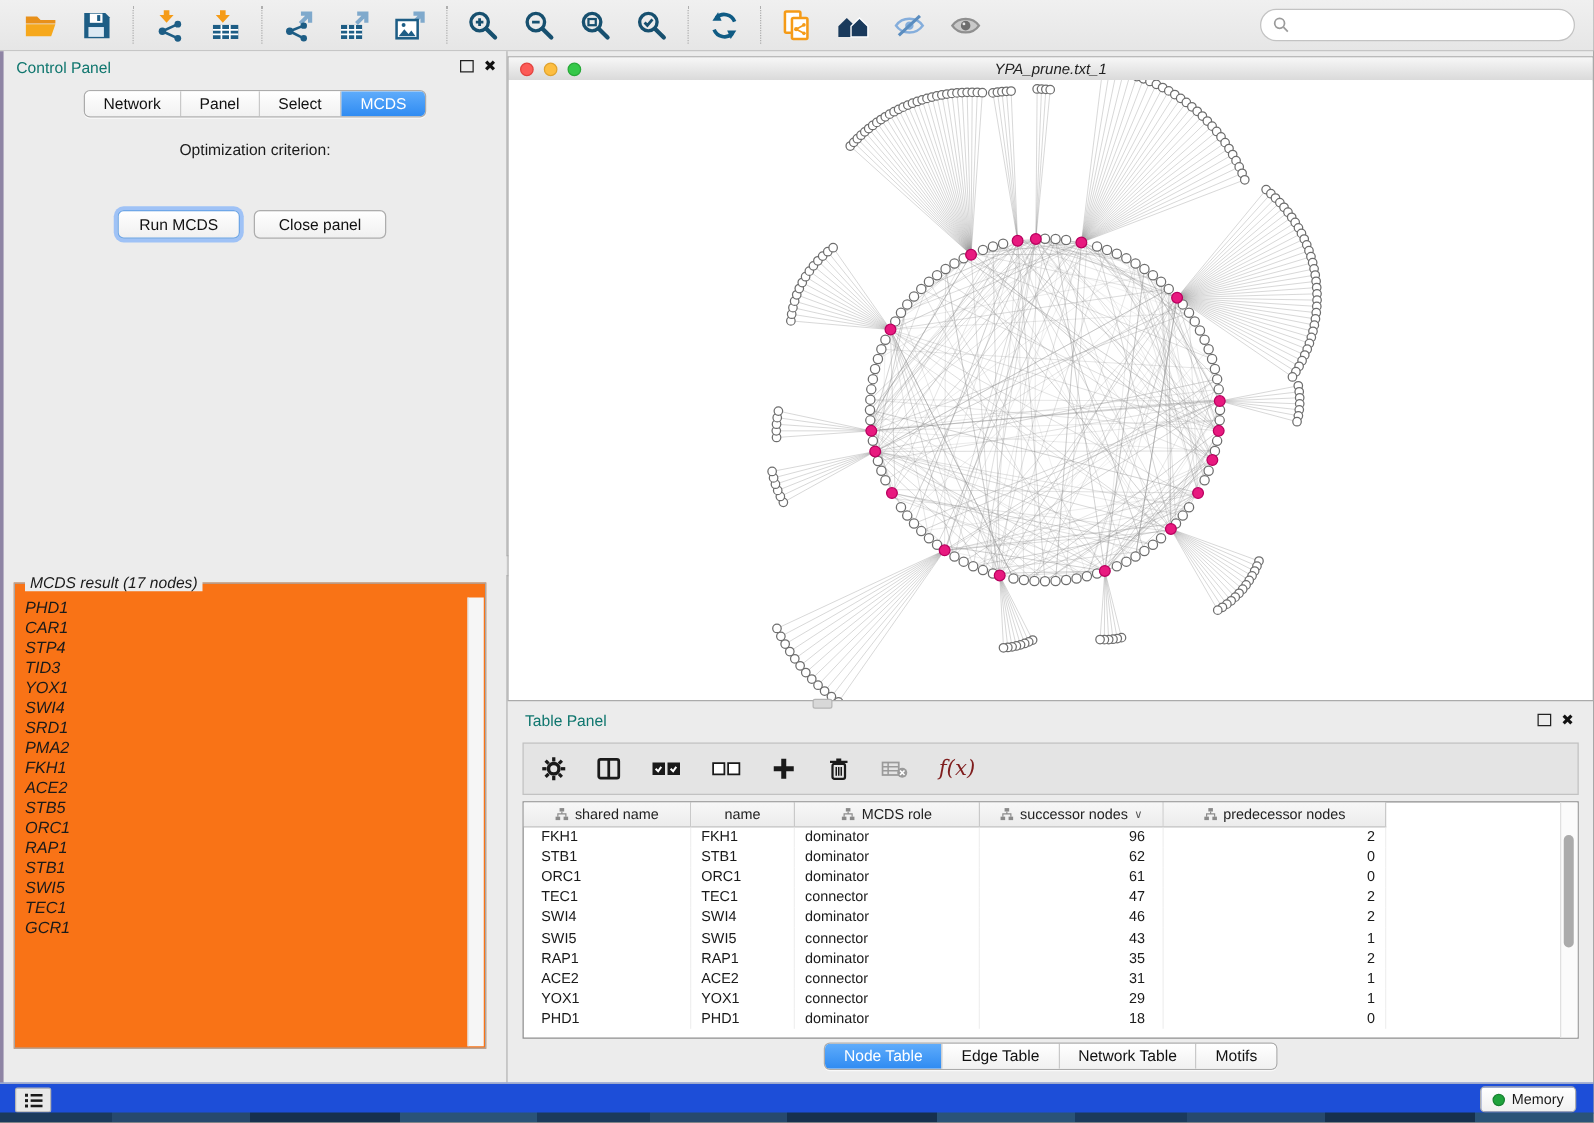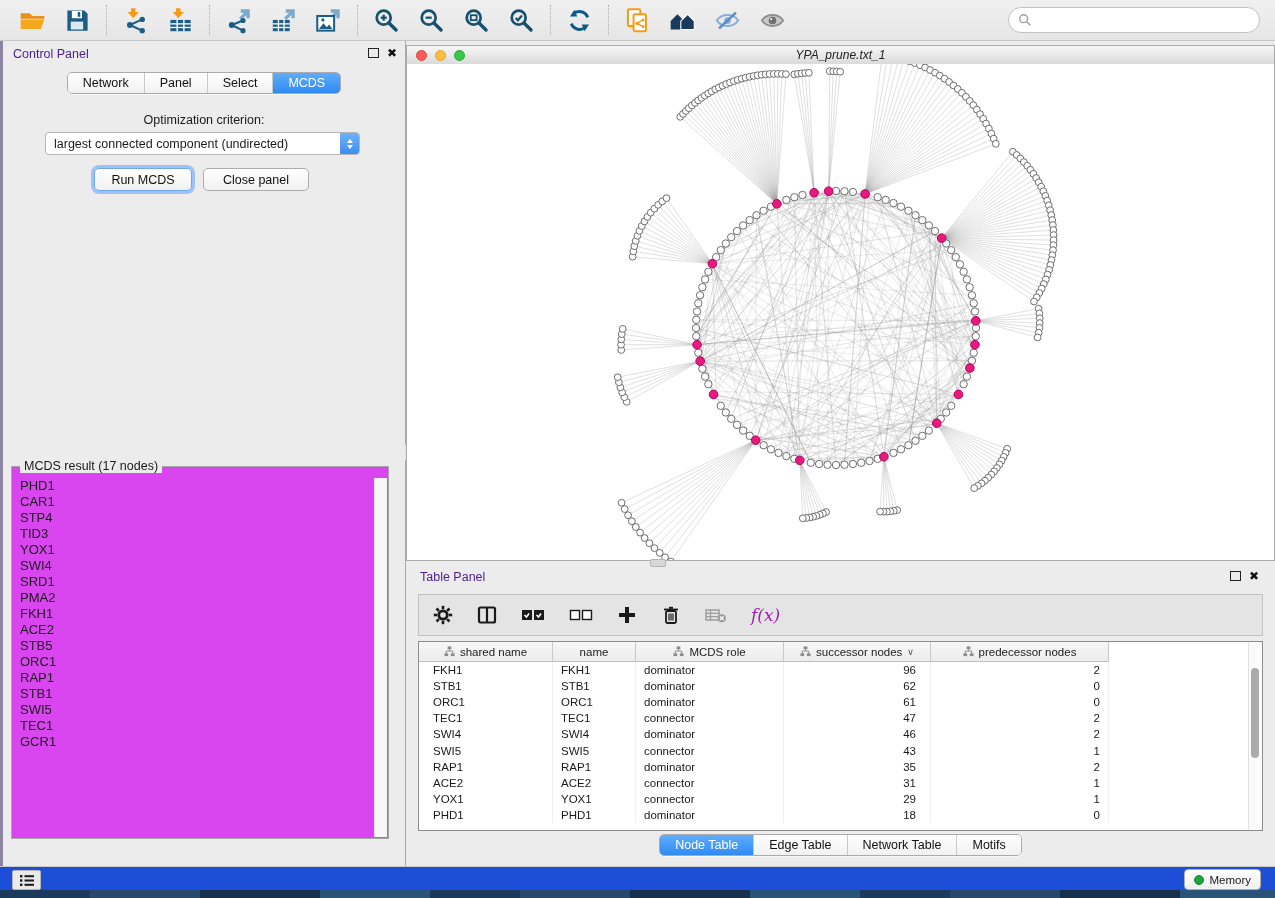--- a/index.html
+++ b/index.html
@@ -18,21 +18,21 @@
   .search input{border:none;outline:none;flex:1;font-size:12px;background:transparent;margin-left:5px;}
   
   #left-strip{position:absolute;left:0;top:41px;width:3px;height:849px;background:#8e84a4;}
   #vdivider{position:absolute;left:405px;top:41px;width:1px;height:825px;background:#A9A9A9;}
   #vgrip{position:absolute;left:398px;top:444px;width:9px;height:15px;background:#E2E2E2;
     border:1px solid #B5B5B5;border-radius:2px;}
   #bottom-strip{position:absolute;left:0;top:890px;width:1275px;height:8px;
     background:repeating-linear-gradient(90deg,#1b3a5c 0 90px,#27496e 90px 200px,#16304e 200px 320px,#2a5378 320px 430px);}
   
   #control{position:absolute;left:3px;top:41px;width:402px;height:825px;background:#ECECEC;}
-  .panel-title{position:absolute;left:10px;top:6px;font-size:12.5px;color:#4c1d95;}
+  .panel-title{position:absolute;left:10px;top:6px;font-size:12.5px;color:#0f766e;}
   .win-btns{position:absolute;right:8px;top:7px;display:flex;align-items:center;gap:8px;}
   .float-ico{width:9px;height:8px;border:1.5px solid #222;display:inline-block;}
   .close-ico{font-size:12px;font-weight:bold;color:#111;line-height:10px;}
   .seg-wrap{display:flex;justify-content:center;}
   .segmented{display:inline-flex;border:1px solid #ABABAB;border-radius:5px;overflow:hidden;background:#fff;
     box-shadow:0 1px 0 rgba(255,255,255,.7);}
   .seg{padding:3px 15px;font-size:12.5px;background:linear-gradient(#FFFFFF,#F1F1F1);border-left:1px solid #C9C9C9;color:#111;}
   .seg:first-child{border-left:none;}
   .seg.active{background:linear-gradient(#5FACFB,#2F8BF2);color:#fff;}
   #cp-tabs{position:absolute;left:0;top:31px;width:402px;}
@@ -41,21 +41,21 @@
     border:1px solid #B6B6B6;border-radius:4px;display:flex;align-items:center;box-sizing:border-box;}
   #criterion .val{flex:1;font-size:12.5px;padding-left:8px;white-space:nowrap;}
   #criterion .stepper{width:19px;height:21px;border-radius:0 3px 3px 0;
     background:linear-gradient(#6FB1F7,#3D8EF0);display:flex;flex-direction:column;align-items:center;justify-content:center;gap:2px;}
   .tri-up{width:0;height:0;border-left:3.5px solid transparent;border-right:3.5px solid transparent;border-bottom:4px solid #fff;}
   .tri-dn{width:0;height:0;border-left:3.5px solid transparent;border-right:3.5px solid transparent;border-top:4px solid #fff;}
   .pushbtn{position:absolute;height:23px;border:1px solid #ADADAD;border-radius:5px;
     background:linear-gradient(#FFFFFF,#F0F0F0);font-size:12.5px;font-family:inherit;color:#111;}
   #run-btn{left:91px;top:127px;width:98px;border-color:#6FA7E8;box-shadow:0 0 0 3px rgba(96,160,255,.55);}
   #closep-btn{left:200px;top:127px;width:106px;}
-  #mcds-box{position:absolute;left:8px;top:425px;width:376px;height:371px;border:1px solid #A8A8A8;background:#d946ef;}
+  #mcds-box{position:absolute;left:8px;top:425px;width:376px;height:371px;border:1px solid #A8A8A8;background:#f97316;font-style:italic;}
   #mcds-legend{position:absolute;left:8px;top:-8px;background:#ECECEC;padding:0 4px;font-size:12.5px;}
   #mcds-list{position:absolute;left:2px;top:11px;right:14px;bottom:2px;overflow:hidden;font-size:13px;line-height:16px;padding-left:6px;}
   #mcds-scroll{position:absolute;right:1px;top:11px;width:12px;bottom:1px;background:#F6F6F6;border-left:1px solid #E2E2E2;}
   
   #statusbar{position:absolute;left:0;top:866px;width:1275px;height:24px;background:#1d4ed8;border-top:1px solid #C9C9C9;}
   #list-btn{position:absolute;left:12px;top:3px;width:27px;height:18px;border:1px solid #B5B5B5;border-radius:2px;
     background:#E9E9E9;display:flex;align-items:center;justify-content:center;}
   #memory-btn{position:absolute;right:14px;top:2px;height:19px;border:1px solid #AFAFAF;border-radius:4px;
     background:linear-gradient(#FFFFFF,#F0F0F0);display:flex;align-items:center;gap:5px;padding:0 9px;font-size:11.5px;}
   .mem-dot{width:10px;height:10px;border-radius:50%;background:#1FA33C;border:1px solid #178231;box-sizing:border-box;}
@@ -70,21 +70,21 @@
   .light.yellow{background:#FDBE41;border:1px solid #E0A32E;}
   .light.green{background:#35C849;border:1px solid #27A938;}
   #netcanvas{position:absolute;left:0;top:18px;width:867px;height:496px;background:#fff;overflow:hidden;}
   #netsvg{position:absolute;left:0;top:0;}
   #hgrip{position:absolute;left:650px;top:559px;width:14px;height:6px;background:#D8D8D8;border:1px solid #B5B5B5;border-radius:2px;}
   
   #tp-header{position:absolute;left:406px;top:564px;width:869px;height:24px;}
   #tp-toolbar{position:absolute;left:418px;top:594px;width:845px;height:42px;background:#E4E4E4;
     border:1px solid #C2C2C2;box-sizing:border-box;display:flex;align-items:center;padding-left:14px;gap:24px;}
   .tpico{height:22px;display:flex;align-items:center;}
-  .fx{font-family:"DejaVu Serif","Liberation Serif",serif;font-style:italic;font-size:17px;color:#a21caf;}
+  .fx{font-family:"DejaVu Serif","Liberation Serif",serif;font-style:italic;font-size:17px;color:#7f1d1d;}
   #tablebox{position:absolute;left:418px;top:641px;width:845px;height:190px;background:#fff;
     border:1px solid #8C8C8C;box-sizing:border-box;}
   #thead{position:absolute;left:0;top:0;height:20px;display:flex;}
   .th{height:20px;background:linear-gradient(#F7F7F7,#ECECEC);border-right:1px solid #C9C9C9;border-bottom:1px solid #BFBFBF;
     box-sizing:border-box;display:flex;align-items:center;justify-content:center;gap:5px;font-size:11.5px;color:#222;}
   .sortv{font-size:9px;color:#555;}
   #tbody{position:absolute;left:0;top:20px;right:13px;bottom:0;overflow:hidden;}
   .tr{display:flex;height:16.1px;align-items:center;}
   .td{font-size:11.5px;box-sizing:border-box;border-right:1px solid #F0F0F0;height:100%;display:flex;align-items:center;}
   .td.num{justify-content:flex-end;}
@@ -266,27 +266,20 @@
     </div>
     <div id="cp-tabs" class="seg-wrap">
       <div class="segmented">
         <span class="seg">Network</span>
         <span class="seg">Panel</span>
         <span class="seg">Select</span>
         <span class="seg active">MCDS</span>
       </div>
     </div>
     <div id="opt-label">Optimization criterion:</div>
-    <div id="criterion">
-      <span class="val">largest connected component (undirected)</span>
-      <span class="stepper">
-          <span class="tri-up"></span>
-          <span class="tri-dn"></span>
-        </span>
-    </div>
     <button id="run-btn" class="pushbtn">Run MCDS</button>
     <button id="closep-btn" class="pushbtn">Close panel</button>
     <div id="mcds-box">
       <div id="mcds-legend">MCDS result (17 nodes)</div>
       <div id="mcds-list">
           <div>PHD1</div>
           <div>CAR1</div>
           <div>STP4</div>
           <div>TID3</div>
           <div>YOX1</div>

